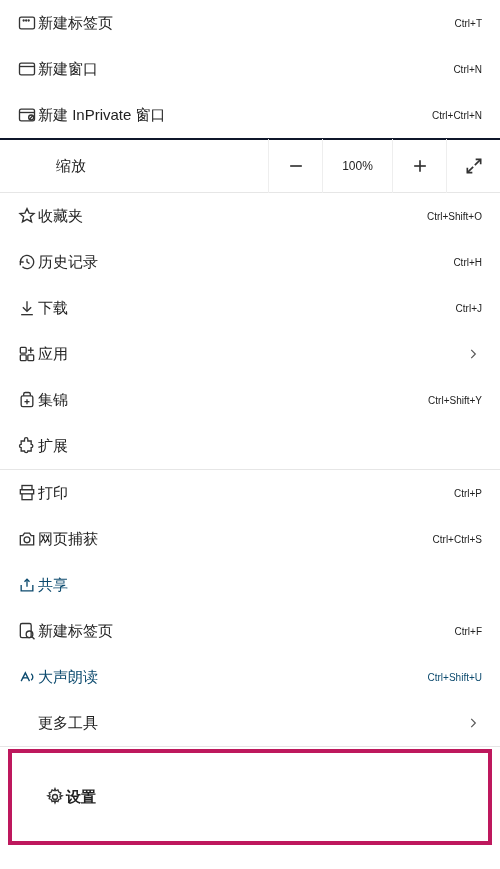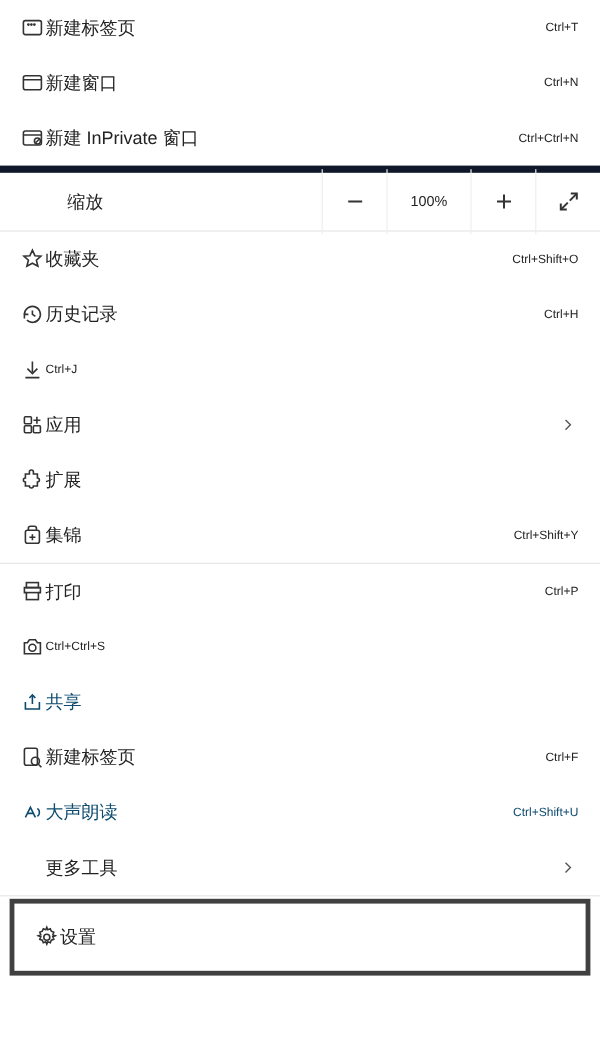--- a/index.html
+++ b/index.html
@@ -51,21 +51,21 @@
     justify-content: center;
     color: #555;
   }
   .chevron svg { width: 14px; height: 14px; stroke: currentColor; fill: none; stroke-width: 2; }
 
   
   .zoom-row {
     display: flex;
     align-items: center;
     height: 54px;
-    border-top: 6px solid #0f172a;
+    border-top: 2px solid #0f172a;
   }
   .zoom-label {
     padding-left: 56px;
     flex: 1;
   }
   .zoom-btn {
     width: 54px;
     height: 54px;
     display: flex;
     align-items: center;
@@ -79,22 +79,23 @@
     text-align: center;
     border-left: 1px solid #eee;
     height: 54px;
     line-height: 54px;
     font-size: 12px;
   }
 
   
   .highlight-wrap { padding: 2px 8px; }
   .highlight-box {
-    border: 4px solid #404040;
-    padding: 0;
+    border: 4px solid #be185d;
+    padding: 16px;
+    font-weight: bold;
   }
   .highlight-box .item { height: 56px; }
 </style>
 </head>
 <body>
 
 <div class="menu">
 
   <div class="group">
     <div class="item">
@@ -179,20 +180,21 @@
       <span class="shortcut">Ctrl+H</span>
     </div>
     <div class="item">
       <span class="icon">
         <svg viewBox="0 0 24 24">
             <line x1="12" y1="4" x2="12" y2="15"></line>
             <polyline points="7 11 12 16 17 11"></polyline>
             <line x1="5" y1="20" x2="19" y2="20"></line>
           </svg>
       </span>
+      <span class="label">下载</span>
       <span class="shortcut">Ctrl+J</span>
     </div>
     <div class="item">
       <span class="icon">
         <svg viewBox="0 0 24 24">
             <rect x="4" y="4" width="7" height="7" rx="1"></rect>
             <rect x="4" y="13" width="7" height="7" rx="1"></rect>
             <rect x="13" y="13" width="7" height="7" rx="1"></rect>
             <line x1="16.5" y1="4" x2="16.5" y2="11"></line>
             <line x1="13" y1="7.5" x2="20" y2="7.5"></line>
@@ -201,37 +203,37 @@
       <span class="label">应用</span>
       <span class="chevron">
         <svg viewBox="0 0 24 24">
             <polyline points="9 5 16 12 9 19"></polyline>
           </svg>
       </span>
     </div>
     <div class="item">
       <span class="icon">
         <svg viewBox="0 0 24 24">
-            <path d="M9 4 a2 2 0 0 1 4 0 v2 h4 v4 a2 2 0 0 1 0 4 v4 h-4 a2 2 0 0 1 -4 0 h-4 v-4 a2 2 0 0 1 0 -4 v-4 h4 z"></path>
-          </svg>
-      </span>
-      <span class="label">扩展</span>
-    </div>
-    <div class="item">
-      <span class="icon">
-        <svg viewBox="0 0 24 24">
             <rect x="5" y="7" width="14" height="13" rx="2"></rect>
             <path d="M8 7 V5 a2 2 0 0 1 2 -2 h4 a2 2 0 0 1 2 2 v2"></path>
             <line x1="12" y1="11" x2="12" y2="17"></line>
             <line x1="9" y1="14" x2="15" y2="14"></line>
           </svg>
       </span>
       <span class="label">集锦</span>
       <span class="shortcut">Ctrl+Shift+Y</span>
     </div>
+    <div class="item">
+      <span class="icon">
+        <svg viewBox="0 0 24 24">
+            <path d="M9 4 a2 2 0 0 1 4 0 v2 h4 v4 a2 2 0 0 1 0 4 v4 h-4 a2 2 0 0 1 -4 0 h-4 v-4 a2 2 0 0 1 0 -4 v-4 h4 z"></path>
+          </svg>
+      </span>
+      <span class="label">扩展</span>
+    </div>
   </div>
 
   <div class="group">
     <div class="item">
       <span class="icon">
         <svg viewBox="0 0 24 24">
             <rect x="6" y="3" width="12" height="5"></rect>
             <path d="M6 13 H4 V8 H20 V13 H18"></path>
             <rect x="6" y="13" width="12" height="7"></rect>
           </svg>
@@ -239,20 +241,21 @@
       <span class="label">打印</span>
       <span class="shortcut">Ctrl+P</span>
     </div>
     <div class="item">
       <span class="icon">
         <svg viewBox="0 0 24 24">
             <path d="M4 8 h3 l2 -3 h6 l2 3 h3 v11 H4 z"></path>
             <circle cx="12" cy="13" r="3.5"></circle>
           </svg>
       </span>
+      <span class="label">网页捕获</span>
       <span class="shortcut">Ctrl+Ctrl+S</span>
     </div>
     <div class="item disabled">
       <span class="icon">
         <svg viewBox="0 0 24 24">
             <path d="M5 12 v7 h14 v-7"></path>
             <path d="M9 8 l3 -3 l3 3"></path>
             <line x1="12" y1="5" x2="12" y2="14"></line>
           </svg>
       </span>

